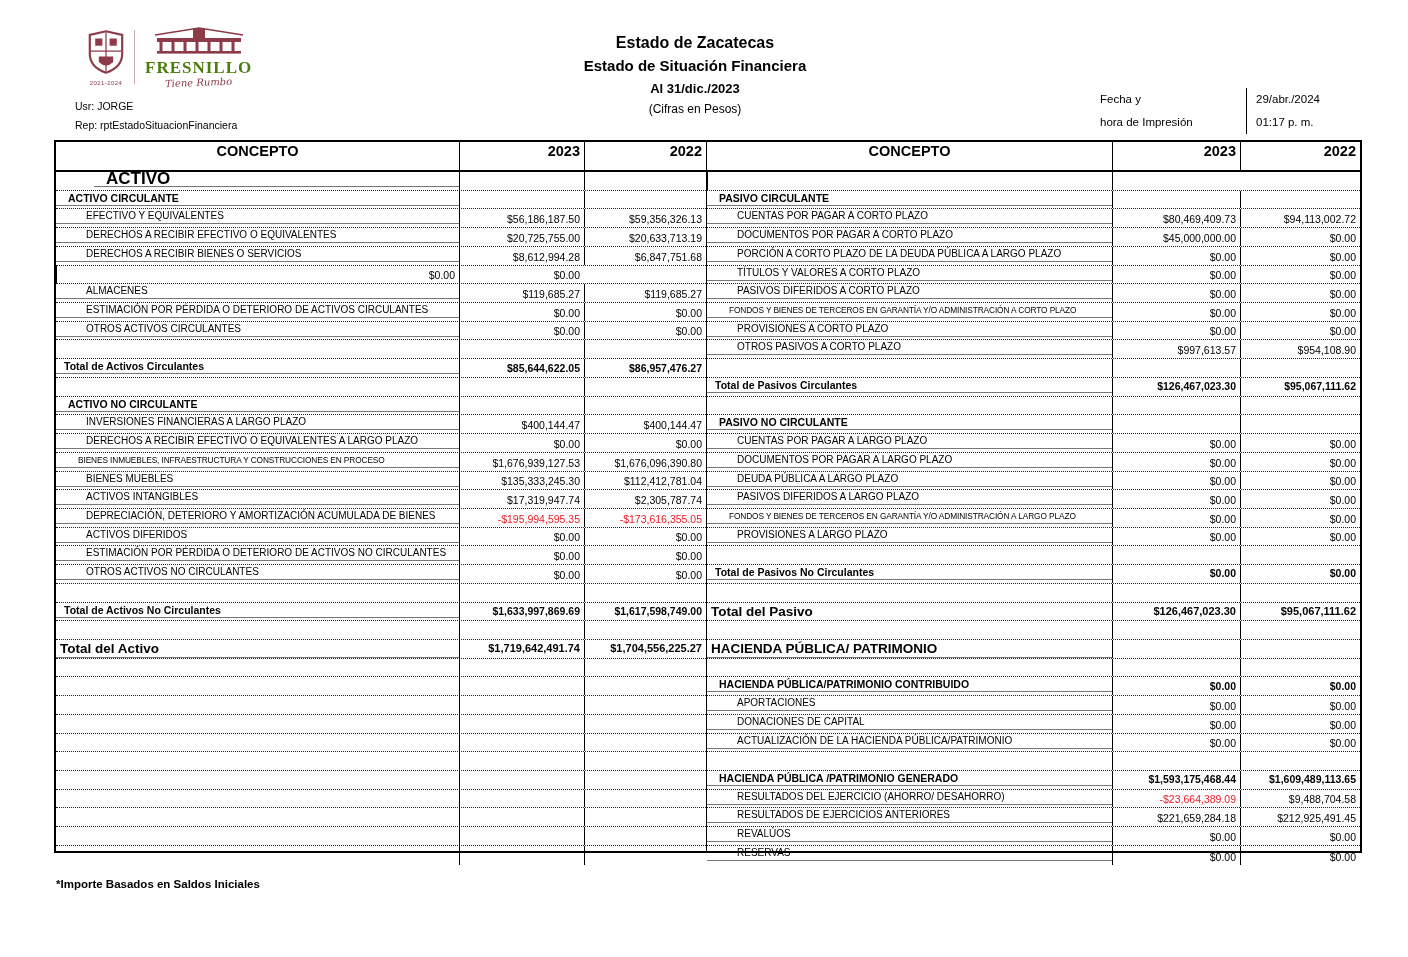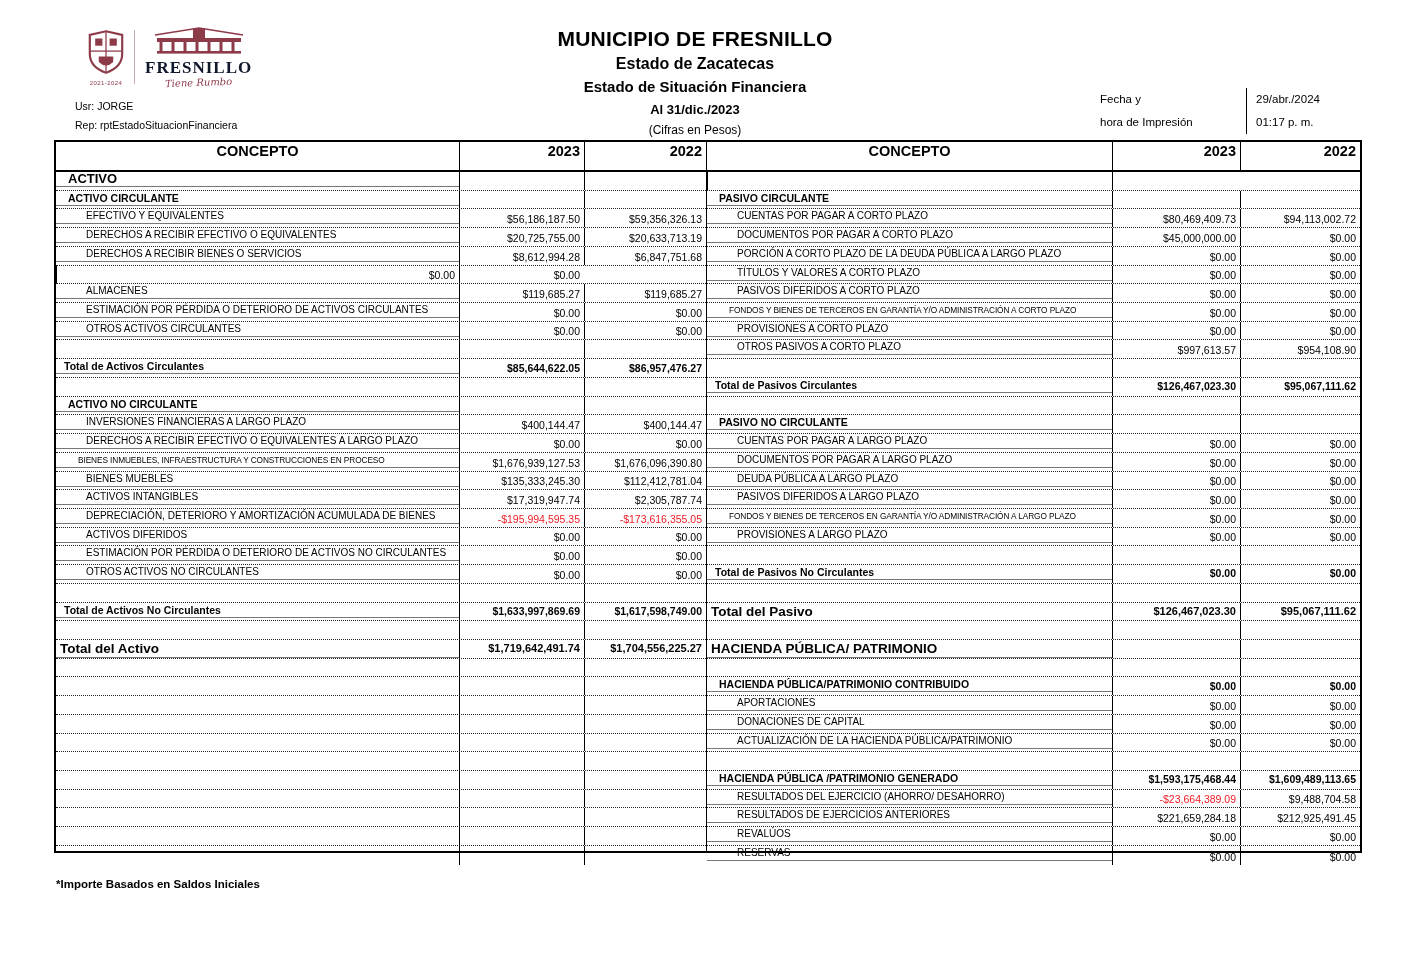--- a/index.html
+++ b/index.html
@@ -6,21 +6,21 @@
   .page{position:relative;width:1408px;height:957px;background:#ffffff;
         font-family:"Liberation Sans", sans-serif;color:#000;overflow:hidden;}
 
   
   .logo-block{position:absolute;left:88px;top:26px;display:flex;align-items:center;gap:10px;}
   .shield-wrap{display:flex;flex-direction:column;align-items:center;}
   .logo-term{font-size:6px;color:#8d3a49;margin-top:1px;letter-spacing:.4px;}
   .logo-divider{width:1px;height:54px;background:#c9aab1;}
   .logo-right{display:flex;flex-direction:column;align-items:center;line-height:1;}
   .logo-wordmark{font-family:"Liberation Serif", serif;font-weight:bold;font-size:17px;
-                 color:#0f172a;letter-spacing:1px;margin-top:2px;}
+                 color:#4d7c0f;letter-spacing:1px;margin-top:2px;}
   .logo-slogan{font-family:"DejaVu Serif", serif;font-style:italic;font-size:10px;
                color:#8d3a49;margin-top:2px;transform:rotate(-2deg);}
 
   .user-lines{position:absolute;left:75px;top:97px;font-size:10.5px;line-height:19px;}
 
   .title-block{position:absolute;left:340px;top:28px;width:710px;text-align:center;line-height:1;}
   .title-1{font-size:21px;font-weight:bold;letter-spacing:.2px;}
   .title-2{font-size:16px;font-weight:bold;margin-top:7px;}
   .title-3{font-size:15px;font-weight:bold;margin-top:7px;}
   .title-4{font-size:13px;font-weight:bold;margin-top:9px;}
@@ -55,21 +55,21 @@
   .cell-c{position:relative;}
   .lbl{display:block;font-size:10px;line-height:12px;padding-top:1px;height:13px;
        border-bottom:1px solid #777;white-space:nowrap;}
   .cell-v{border-left:1px solid #000;display:flex;align-items:flex-end;justify-content:flex-end;
           padding:0 4px 2px 0;font-size:10.5px;line-height:11px;white-space:nowrap;}
   .neg{color:#ee1c25;}
 
   .r-detail .lbl{padding-left:30px;}
   .r-detail-sm .lbl{padding-left:22px;font-size:8.3px;letter-spacing:-.1px;}
   .r-sub .lbl{padding-left:12px;font-weight:bold;font-size:10.5px;}
-  .r-section .lbl{padding-left:12px;font-weight:bold;font-size:13px;}
+  .r-section .lbl{padding-left:12px;font-weight:bold;font-size:17px;margin-left:38px;}
   .r-total .lbl{padding-left:8px;font-weight:bold;font-size:10.5px;}
   .r-grand .lbl{padding-left:4px;font-weight:bold;font-size:13.5px;height:16px;line-height:15px;}
   .r-sub .cell-v,.r-total .cell-v,.r-grand .cell-v{font-weight:bold;align-items:center;padding-bottom:0;}
   .r-grand .cell-v{font-size:11px;}
 
   .footer-note{position:absolute;left:56px;top:878px;font-size:11.5px;font-weight:bold;}
 </style>
 </head>
 <body>
 
@@ -112,21 +112,20 @@
       <span class="logo-slogan">Tiene Rumbo</span>
     </div>
   </div>
 
   <div class="user-lines">
     <div>Usr: JORGE</div>
     <div>Rep: rptEstadoSituacionFinanciera</div>
   </div>
 
   <div class="title-block">
-    <div class="title-1">MUNICIPIO DE FRESNILLO</div>
     <div class="title-2">Estado de Zacatecas</div>
     <div class="title-3">Estado de Situación Financiera</div>
     <div class="title-4">Al 31/dic./2023</div>
     <div class="title-5">(Cifras en Pesos)</div>
   </div>
 
   <div class="print-block">
     <div class="print-labels">
       <div>Fecha y</div>
       <div>hora de Impresión</div>

